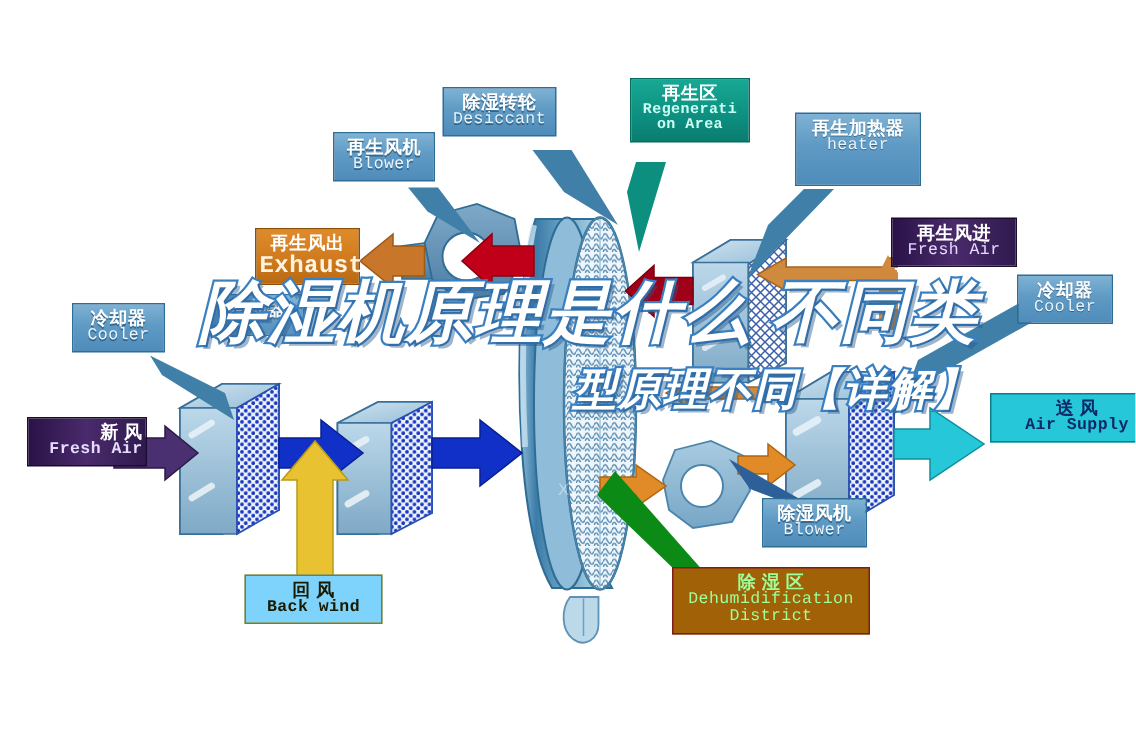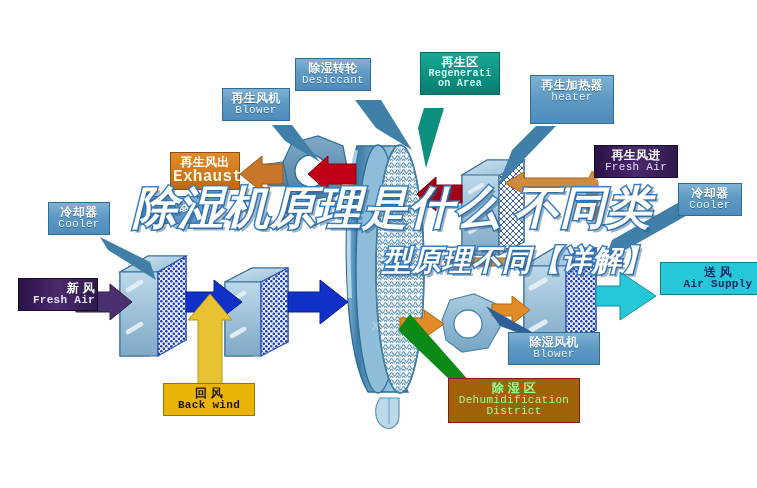--- a/index.html
+++ b/index.html
@@ -42,21 +42,21 @@
   .cyan{background:#25c7d8;border:1px solid #0b7f8d;}
   .cyan .cn{color:#0d2a66;}
   .cyan .en{color:#0d2a66;}
 
   
   .green{background:#a16207;border:1px solid #7f1d1d;}
   .green .cn{color:#9bff9b;}
   .green .en{color:#9bff9b;}
 
   
-  .yellow{background:#eab308;border:1px solid #8f7a06;}
+  .yellow{background:#7dd3fc;border:1px solid #8f7a06;}
   .yellow .cn{color:#1a1a00;}
   .yellow .en{color:#1a1a00;}
 
   
   #headline{position:absolute;left:0;top:182px;width:652px;text-align:right;
             pointer-events:none;z-index:60;}
   #headline .line{display:block;font-family:"Liberation Sans",sans-serif;
             font-weight:bold;font-style:italic;font-size:45px;line-height:52px;
             color:#ffffff;letter-spacing:1px;
             -webkit-text-stroke:3px #3a7fc0;paint-order:stroke fill;
@@ -319,21 +319,21 @@
   <div class="lbl purple" style="left:18px;top:278px;width:80px;padding:3px 2px 4px;font-size:12px;z-index:40;text-align:right;">
     <span class="cn">新    风</span>
     <span class="en" style="font-size:11px;font-weight:bold;">Fresh Air</span>
   </div>
 
   <div class="lbl yellow" style="left:163px;top:383px;width:92px;padding:3px 2px 4px;font-size:12px;z-index:40;">
     <span class="cn">回    风</span>
     <span class="en" style="font-size:11px;font-weight:bold;">Back wind</span>
   </div>
 
-  <div class="lbl blue" style="left:508px;top:332px;width:92px;padding:3px 2px 4px;font-size:12px;z-index:40;">
+  <div class="lbl blue" style="left:508px;top:332px;width:70px;padding:3px 2px 4px;font-size:12px;z-index:40;">
     <span class="cn">除湿风机</span>
     <span class="en" style="font-size:11px;">Blower</span>
   </div>
 
   <div class="lbl green" style="left:448px;top:378px;width:132px;padding:3px 2px 4px;font-size:12px;z-index:40;">
     <span class="cn">除    湿    区</span>
     <span class="en" style="font-size:11px;">Dehumidification</span>
     <span class="en" style="font-size:11px;">District</span>
   </div>
 

